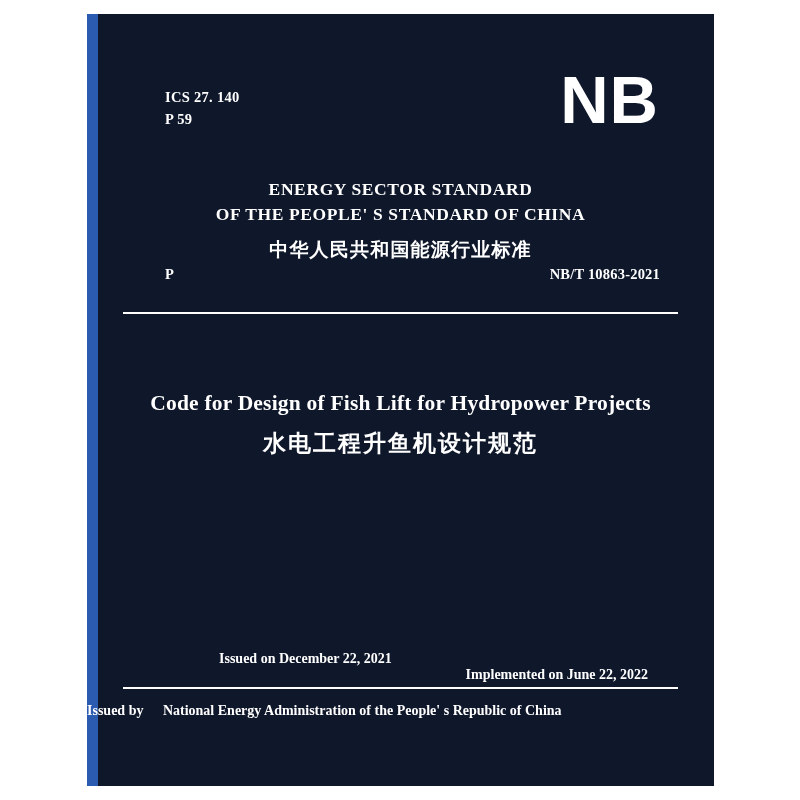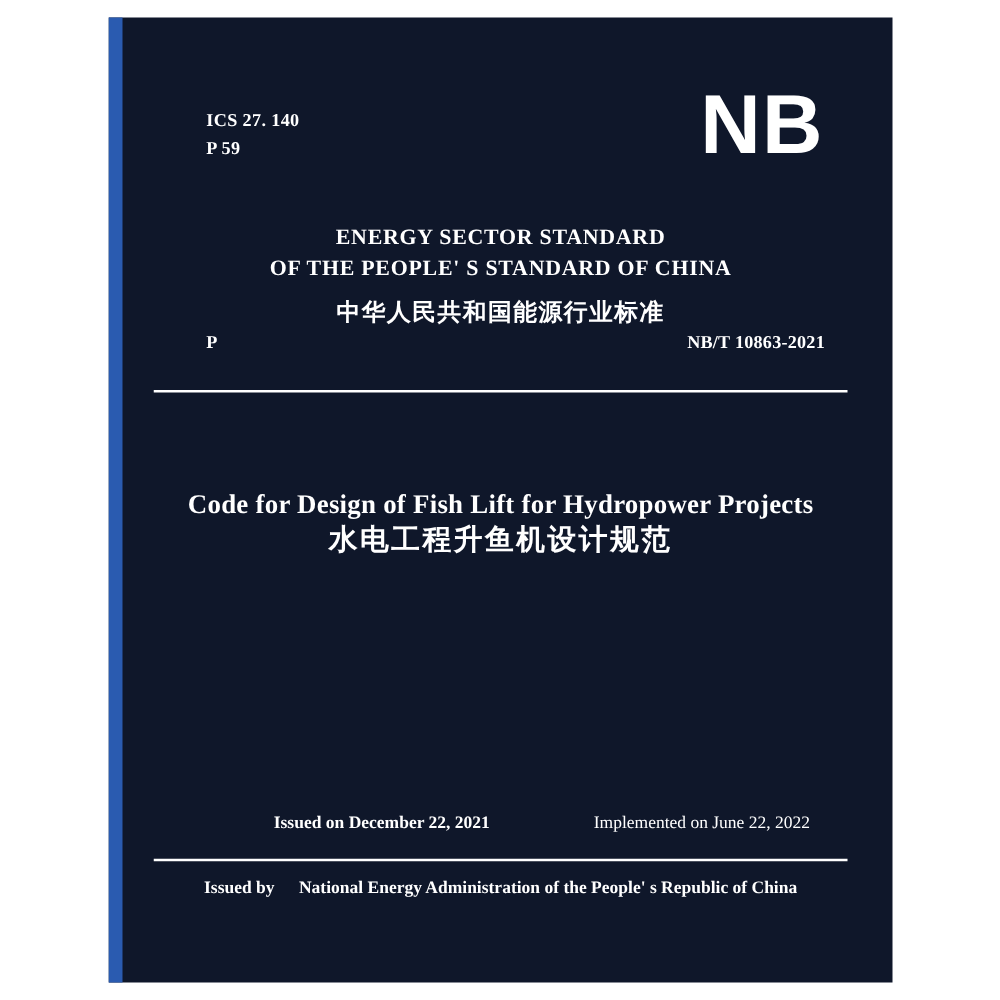--- a/index.html
+++ b/index.html
@@ -120,50 +120,49 @@
     font-weight: bold;
     font-size: 21.5px;
     letter-spacing: 0.2px;
     margin-top: 32px;
   }
   .doc-title .cn {
     font-family: Liberation Serif, serif;
     font-weight: bold;
     font-size: 23px;
     letter-spacing: 2px;
-    margin-top: 0;
+    margin-top: 12px;
   }
   .dates-row {
     position: absolute;
     left: 0;
     top: 637px;
     width: 627px;
     height: 20px;
   }
   .dates-row .issued {
     position: absolute;
     left: 92px;
     top: 0;
     font-weight: bold;
     font-size: 14px;
     margin-left: 40px;
   }
   .dates-row .implemented {
     position: absolute;
     right: 66px;
-    top: 0;
-    font-weight: normal;
+    top: 16px;
+    font-weight: bold;
     font-size: 14px;
   }
   .issuer-row {
     position: absolute;
     left: 0;
     top: 689px;
     width: 627px;
-    text-align: center;
     font-weight: bold;
     font-size: 14px;
   }
   .issuer-row .issued-by {
     margin-right: 16px;
   }
 </style>
 </head>
 <body>
 

